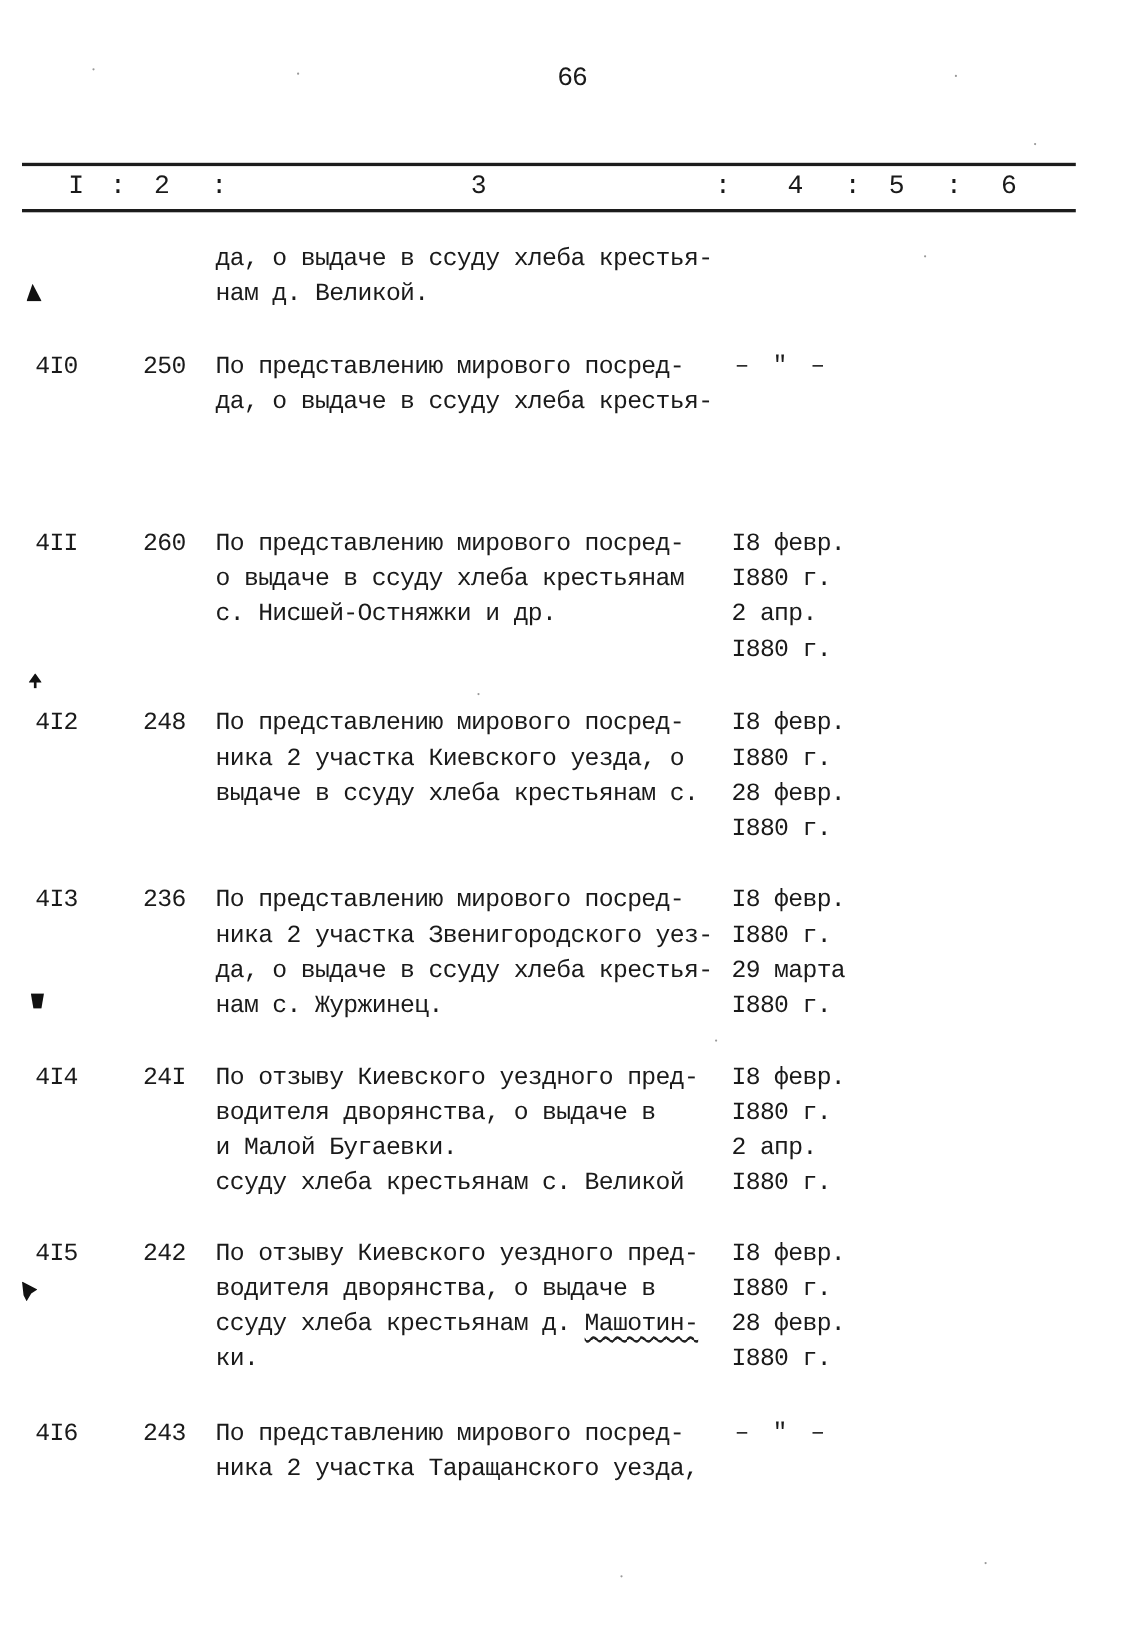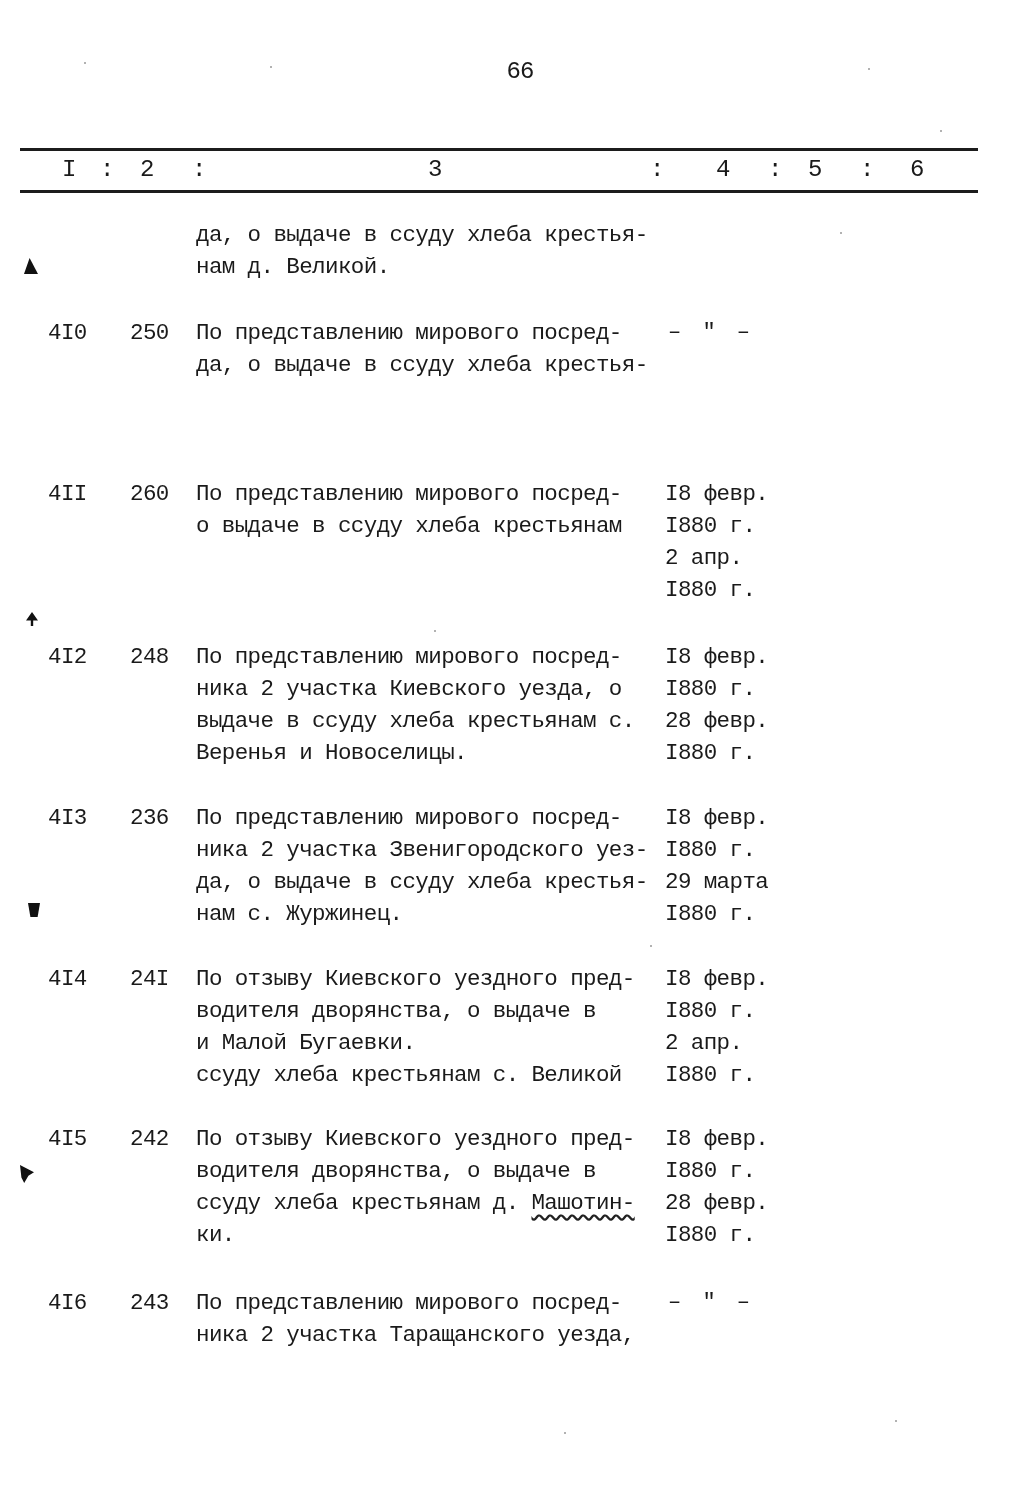--- a/index.html
+++ b/index.html
@@ -10,21 +10,21 @@
     }
     .page-number {
       position: absolute; top: 58px; left: 0; width: 1040px; text-align: center;
       font-size: 24px; letter-spacing: -1px;
     }
     .rule { position: absolute; left: 20px; width: 958px; height: 3px; background: #1c1c1c; }
     .rule.top { top: 148px; }
     .rule.bottom { top: 190px; }
     .hdr { position: absolute; top: 156px; font-size: 24px; }
     .entry { position: absolute; left: 0; width: 1024px; }
-    .col1 { position: absolute; left: 48px; font-size: 23px; letter-spacing: -1px; }
+    .col1 { position: absolute; left: 32px; font-size: 23px; letter-spacing: -1px; }
     .col2 { position: absolute; left: 130px; font-size: 23px; letter-spacing: -1px; }
     .col3 { position: absolute; left: 196px; width: 460px; }
     .col4 { position: absolute; left: 665px; width: 140px; }
     .line { height: 32px; line-height: 32px; font-size: 22.5px; white-space: pre; letter-spacing: -0.6px; }
     .ditto { position: absolute; left: 668px; font-size: 22px; letter-spacing: 4px; }
     .wavy { text-decoration: underline wavy #222; text-underline-offset: 5px; }
     .mark { position: absolute; width: 14px; height: 16px; background: #111; }
     .speck { position: absolute; width: 2px; height: 2px; background: #999; border-radius: 1px; }
   </style>
 </head>
@@ -66,37 +66,37 @@
     </div>
     <div class="ditto line">– " –</div>
   </div>
 
   <div class="entry" style="top:478px">
     <div class="col1 line">4II</div>
     <div class="col2 line">260</div>
     <div class="col3">
       <div class="line">По представлению мирового посред-</div>
       <div class="line">о выдаче в ссуду хлеба крестьянам</div>
+      <div class="line">с. Нисшей-Остняжки и др.</div>
     </div>
     <div class="col4">
       <div class="line">I8 февр.</div>
       <div class="line">I880 г.</div>
       <div class="line">2 апр.</div>
       <div class="line">I880 г.</div>
     </div>
   </div>
 
   <div class="entry" style="top:641px">
     <div class="col1 line">4I2</div>
     <div class="col2 line">248</div>
     <div class="col3">
       <div class="line">По представлению мирового посред-</div>
       <div class="line">ника 2 участка Киевского уезда, о</div>
       <div class="line">выдаче в ссуду хлеба крестьянам с.</div>
-      <div class="line">Веренья и Новоселицы.</div>
     </div>
     <div class="col4">
       <div class="line">I8 февр.</div>
       <div class="line">I880 г.</div>
       <div class="line">28 февр.</div>
       <div class="line">I880 г.</div>
     </div>
   </div>
 
   <div class="entry" style="top:802px">

